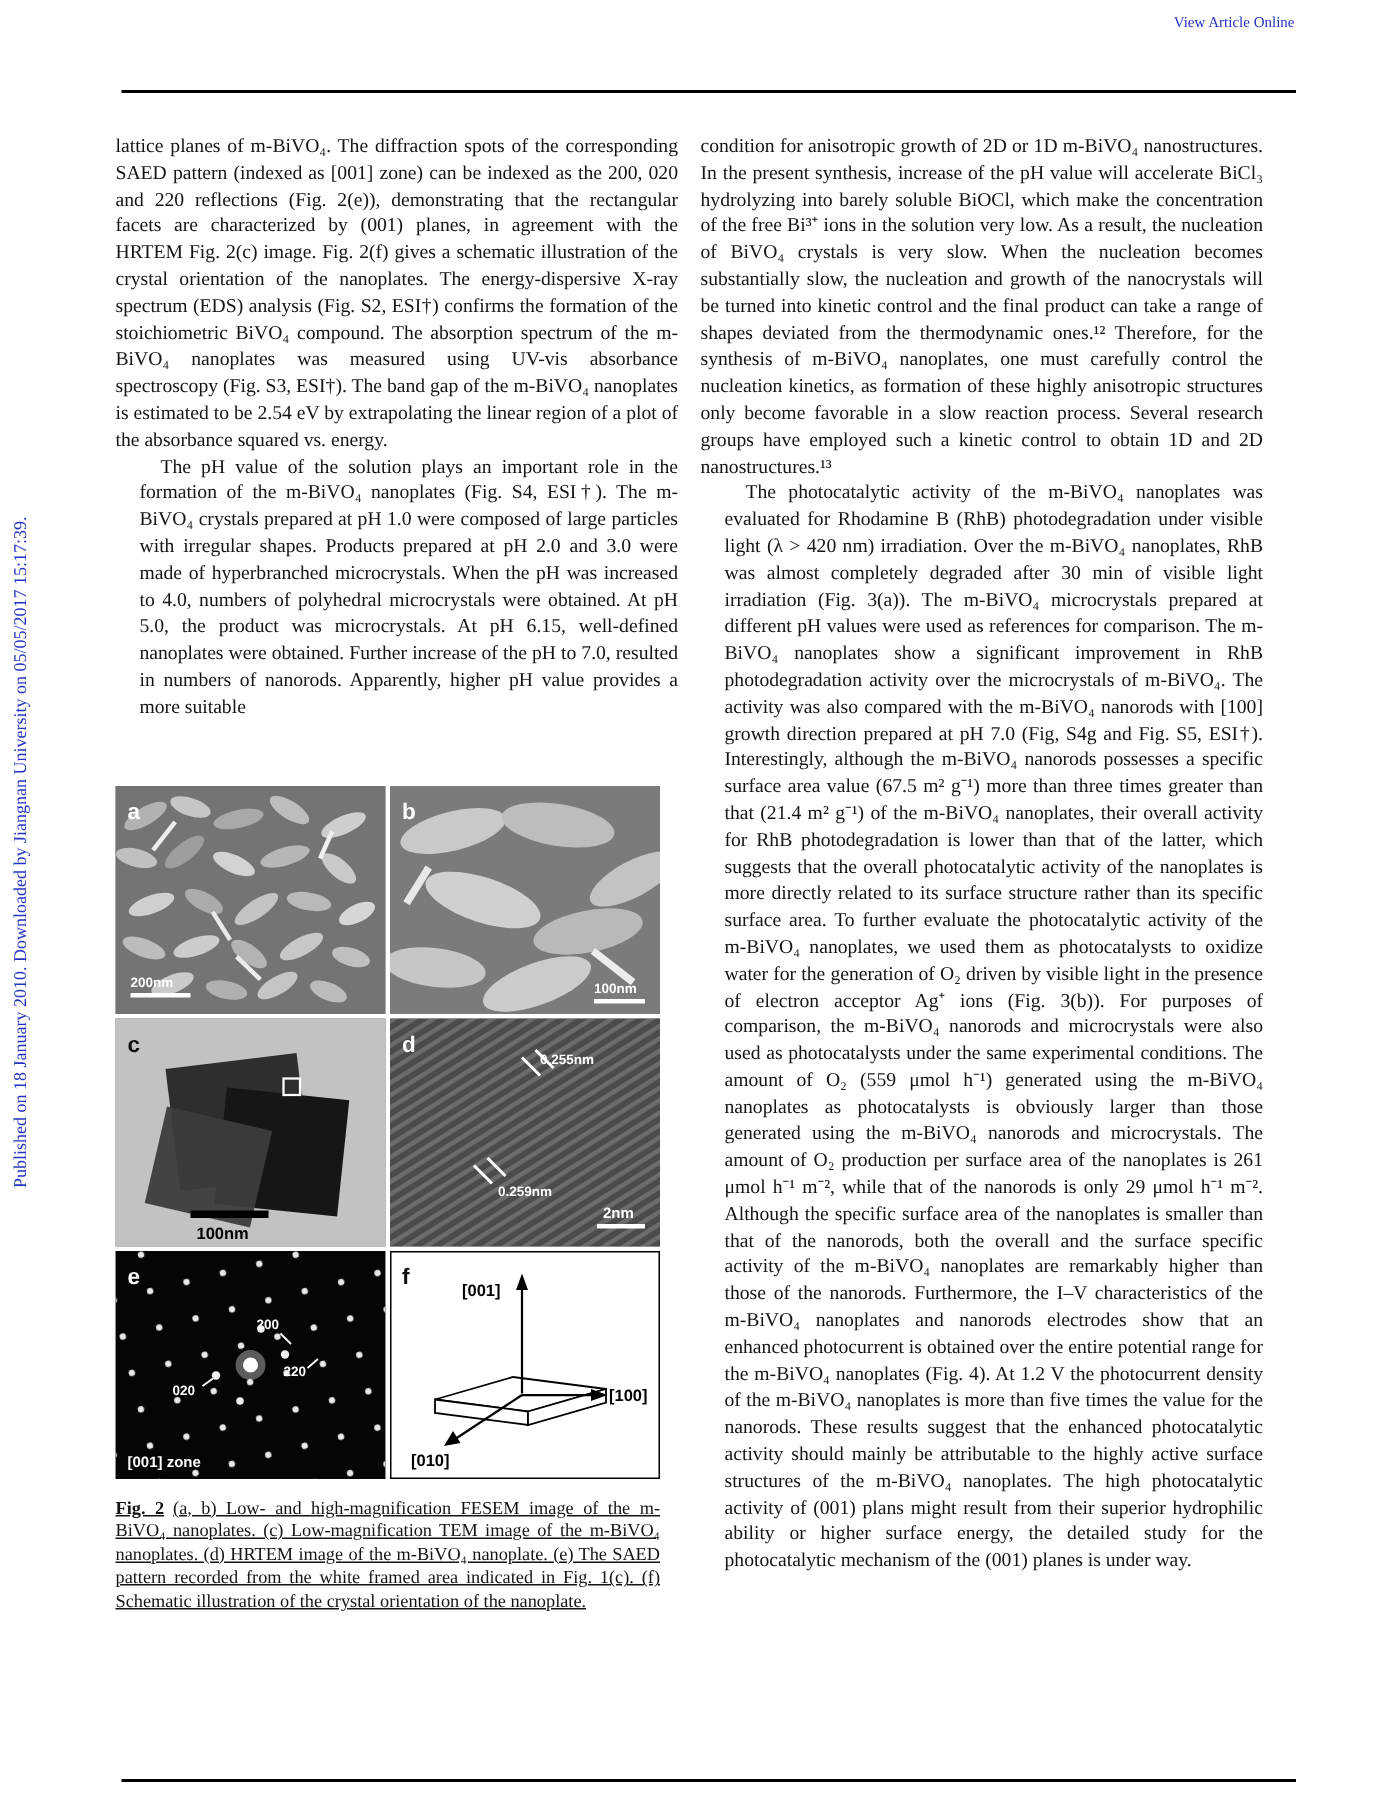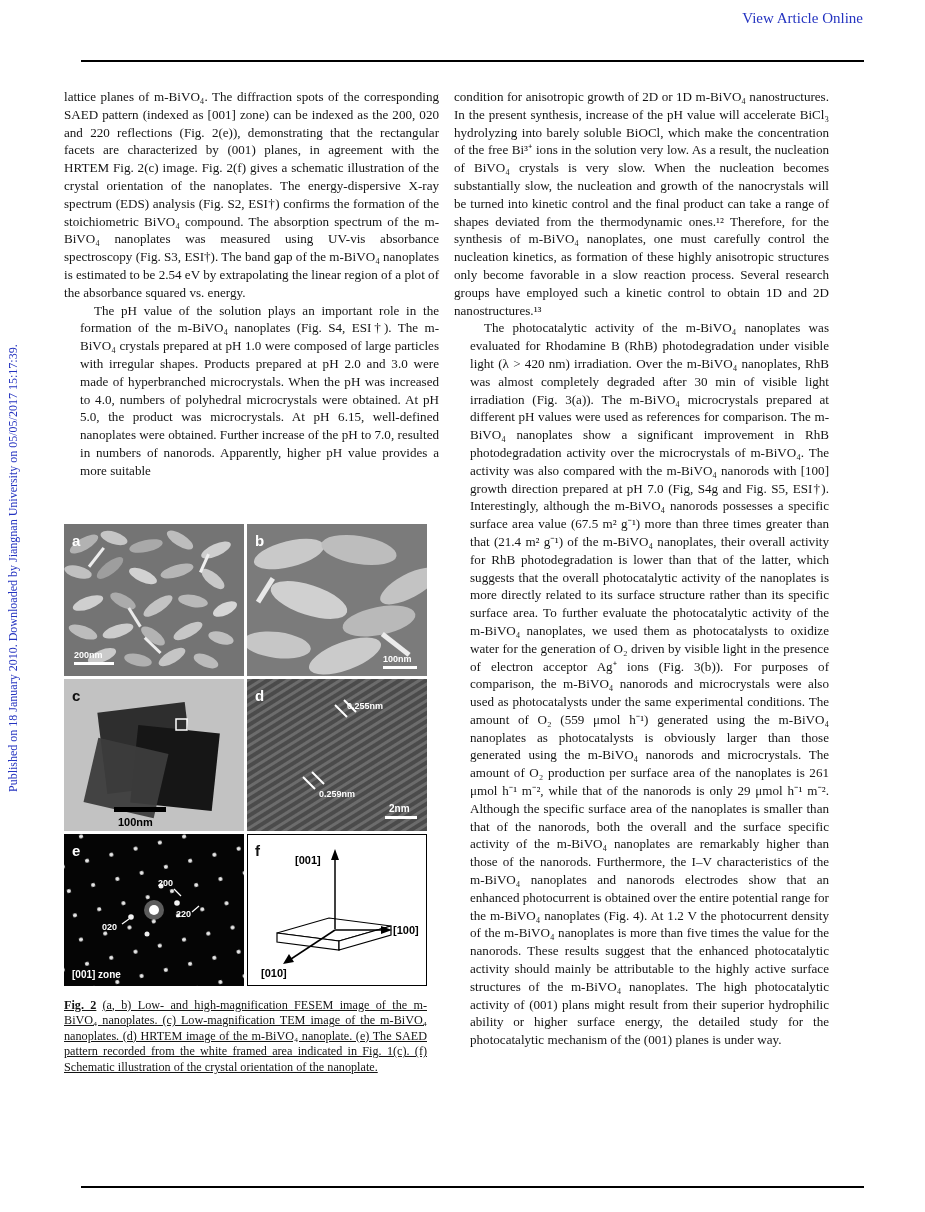--- a/index.html
+++ b/index.html
@@ -1,30 +1,30 @@
 <!DOCTYPE html>
 <html><head>
 <meta charset="utf-8">
 <style>
   html,body{margin:0;padding:0;}
   body{
     width:925px;height:1212px;position:relative;background:#ffffff;
     font-family:"Liberation Serif", serif;color:#141414;overflow:hidden;
   }
   .view-online{
-    position:absolute;top:10px;right:62px;font-size:15px;
+    position:absolute;top:10px;right:62px;font-size:10px;
     color:#2433c0;text-decoration:none;cursor:pointer;
   }
   .sidebar-note{
     position:absolute;left:6px;top:792px;transform:rotate(-90deg);
     transform-origin:0 0;white-space:nowrap;font-size:12px;color:#2433c0;
   }
   .rule-top{position:absolute;left:81px;top:60px;width:783px;height:2px;background:#000;}
   .rule-bottom{position:absolute;left:81px;top:1186px;width:783px;height:2px;background:#000;}
-  .columns{position:absolute;left:64px;top:88px;width:783px;display:flex;gap:15px;}
+  .columns{position:absolute;left:77px;top:88px;width:783px;display:flex;gap:15px;}
   .col{width:375px;font-size:13.1px;line-height:17.8px;text-align:justify;}
   .col p{margin:0;}
   p.indent{text-indent:14px;margin-left:16px;}
   .figure{margin-top:44px;width:363px;}
   .fig-grid{display:grid;grid-template-columns:180px 180px;grid-auto-rows:152px;gap:3px;}
   .panel{position:relative;background:#777;}
   .panel svg{display:block;width:100%;height:100%;}
   .caption{margin-top:12px;font-size:12.2px;line-height:15.6px;text-align:justify;text-decoration:underline;}
   .cap-label{font-weight:bold;margin-right:6px;}
   .footer{position:absolute;left:81px;top:1261px;width:783px;display:flex;

